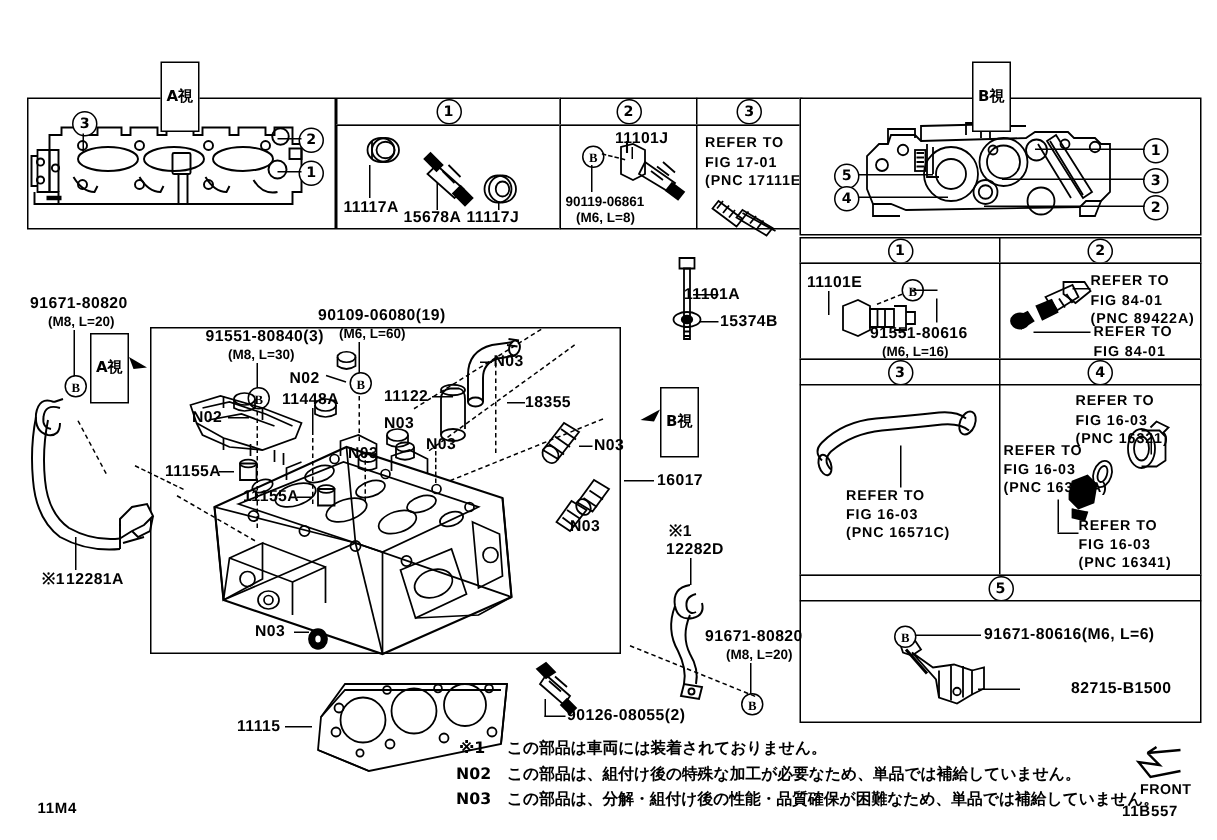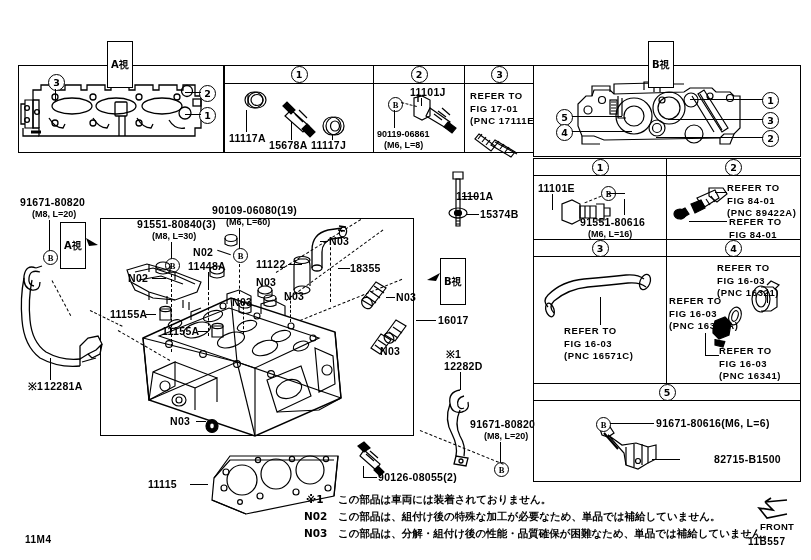--- a/index.html
+++ b/index.html
@@ -566,21 +566,21 @@
     <path d="M18 68 L16 76 L28 78 L30 70 Z" fill="#fff"></path>
     <circle cx="23" cy="73" r="2"></circle>
   </g>
 </svg>
 <div class="lbl" style="left:470px;top:418px;">91671-80820</div>
 <div class="lbl sm" style="left:484px;top:430px;">(M8, L=20)</div>
 <div class="ln lnv" style="left:500px;top:442px;height:22px;"></div>
 <div class="bnum" style="left:494px;top:462px;">B</div>
 <div class="dash-h" style="left:420px;top:430px;width:90px;transform:rotate(22deg);transform-origin:left center;"></div>
 
-<div class="lbl" style="left:148px;top:478px;">11115</div>
+<div class="lbl" style="left:158px;top:478px;">11115</div>
 <div class="ln lnh" style="left:190px;top:484px;width:18px;"></div>
 <svg width="140" height="74" viewBox="0 0 140 74" style="position:absolute;left:206px;top:448px;">
   <g fill="none" stroke="#000" stroke-width="1.2">
     <path d="M8 30 L24 8 L132 8 L128 48 L40 66 L6 52 Z"></path>
     <path d="M8 30 L24 12 L128 12"></path>
     <circle cx="36" cy="32" r="15"></circle>
     <circle cx="70" cy="26" r="15"></circle>
     <circle cx="104" cy="22" r="14"></circle>
     <circle cx="20" cy="24" r="3"></circle>
       <circle cx="18" cy="40" r="3"></circle>

